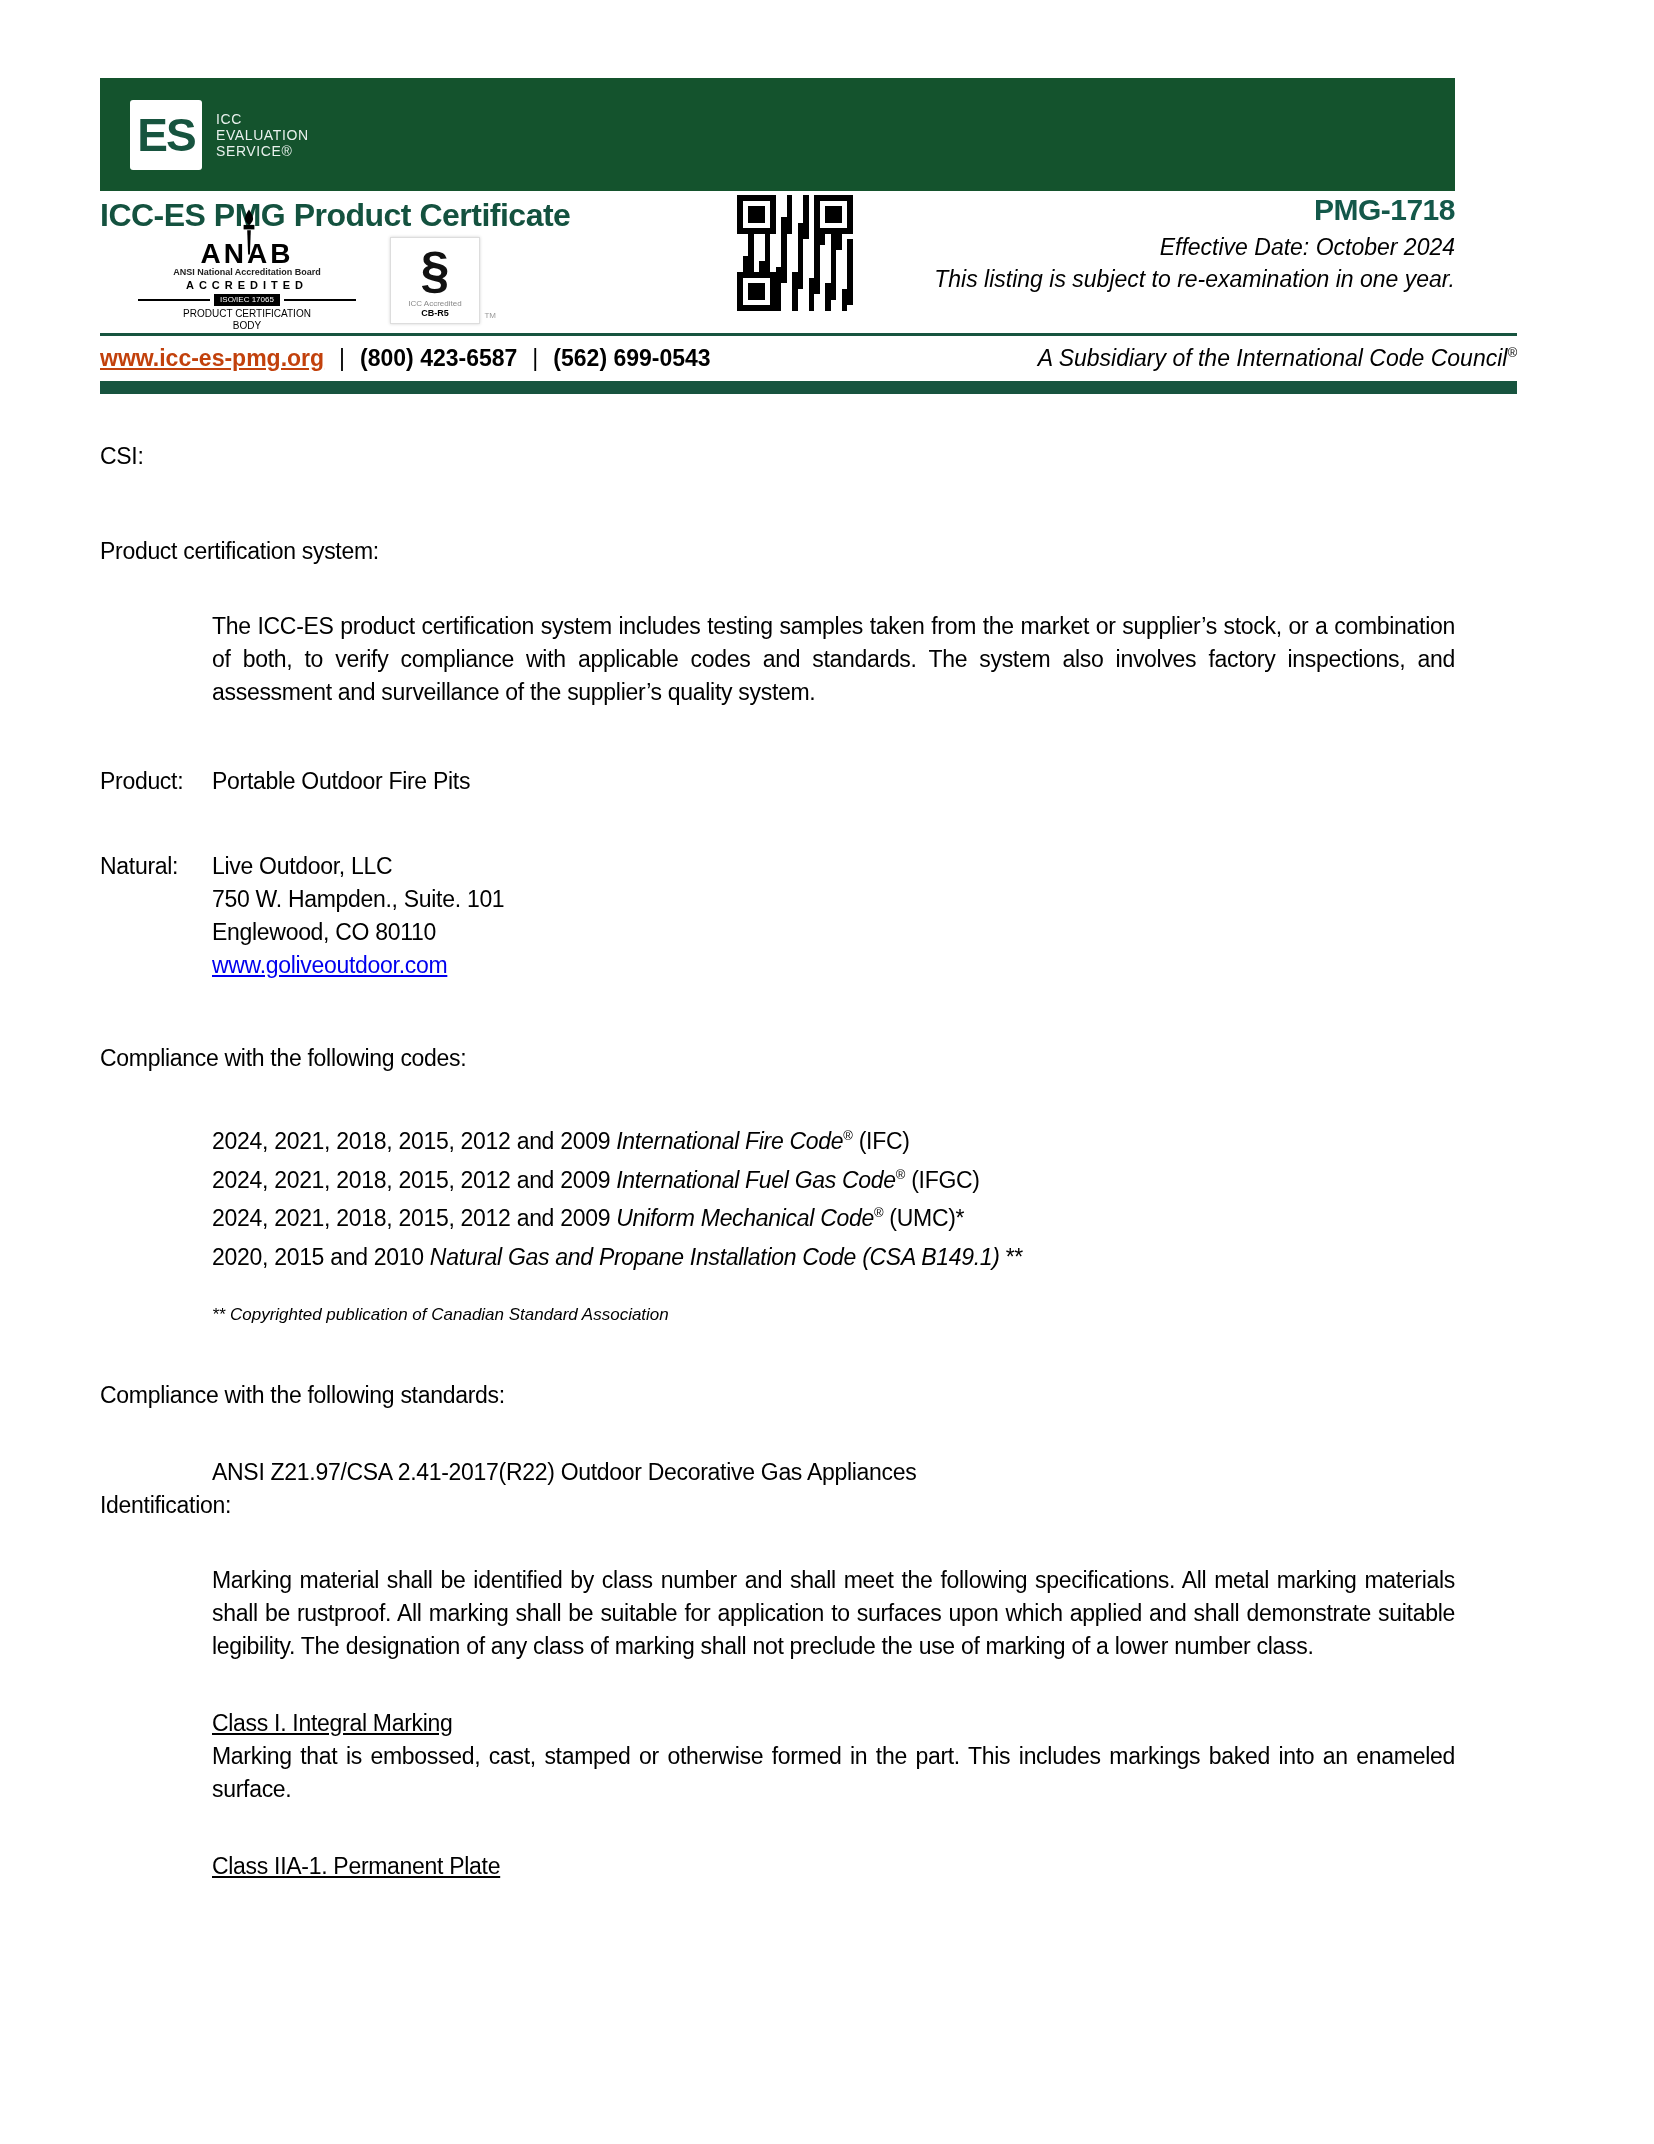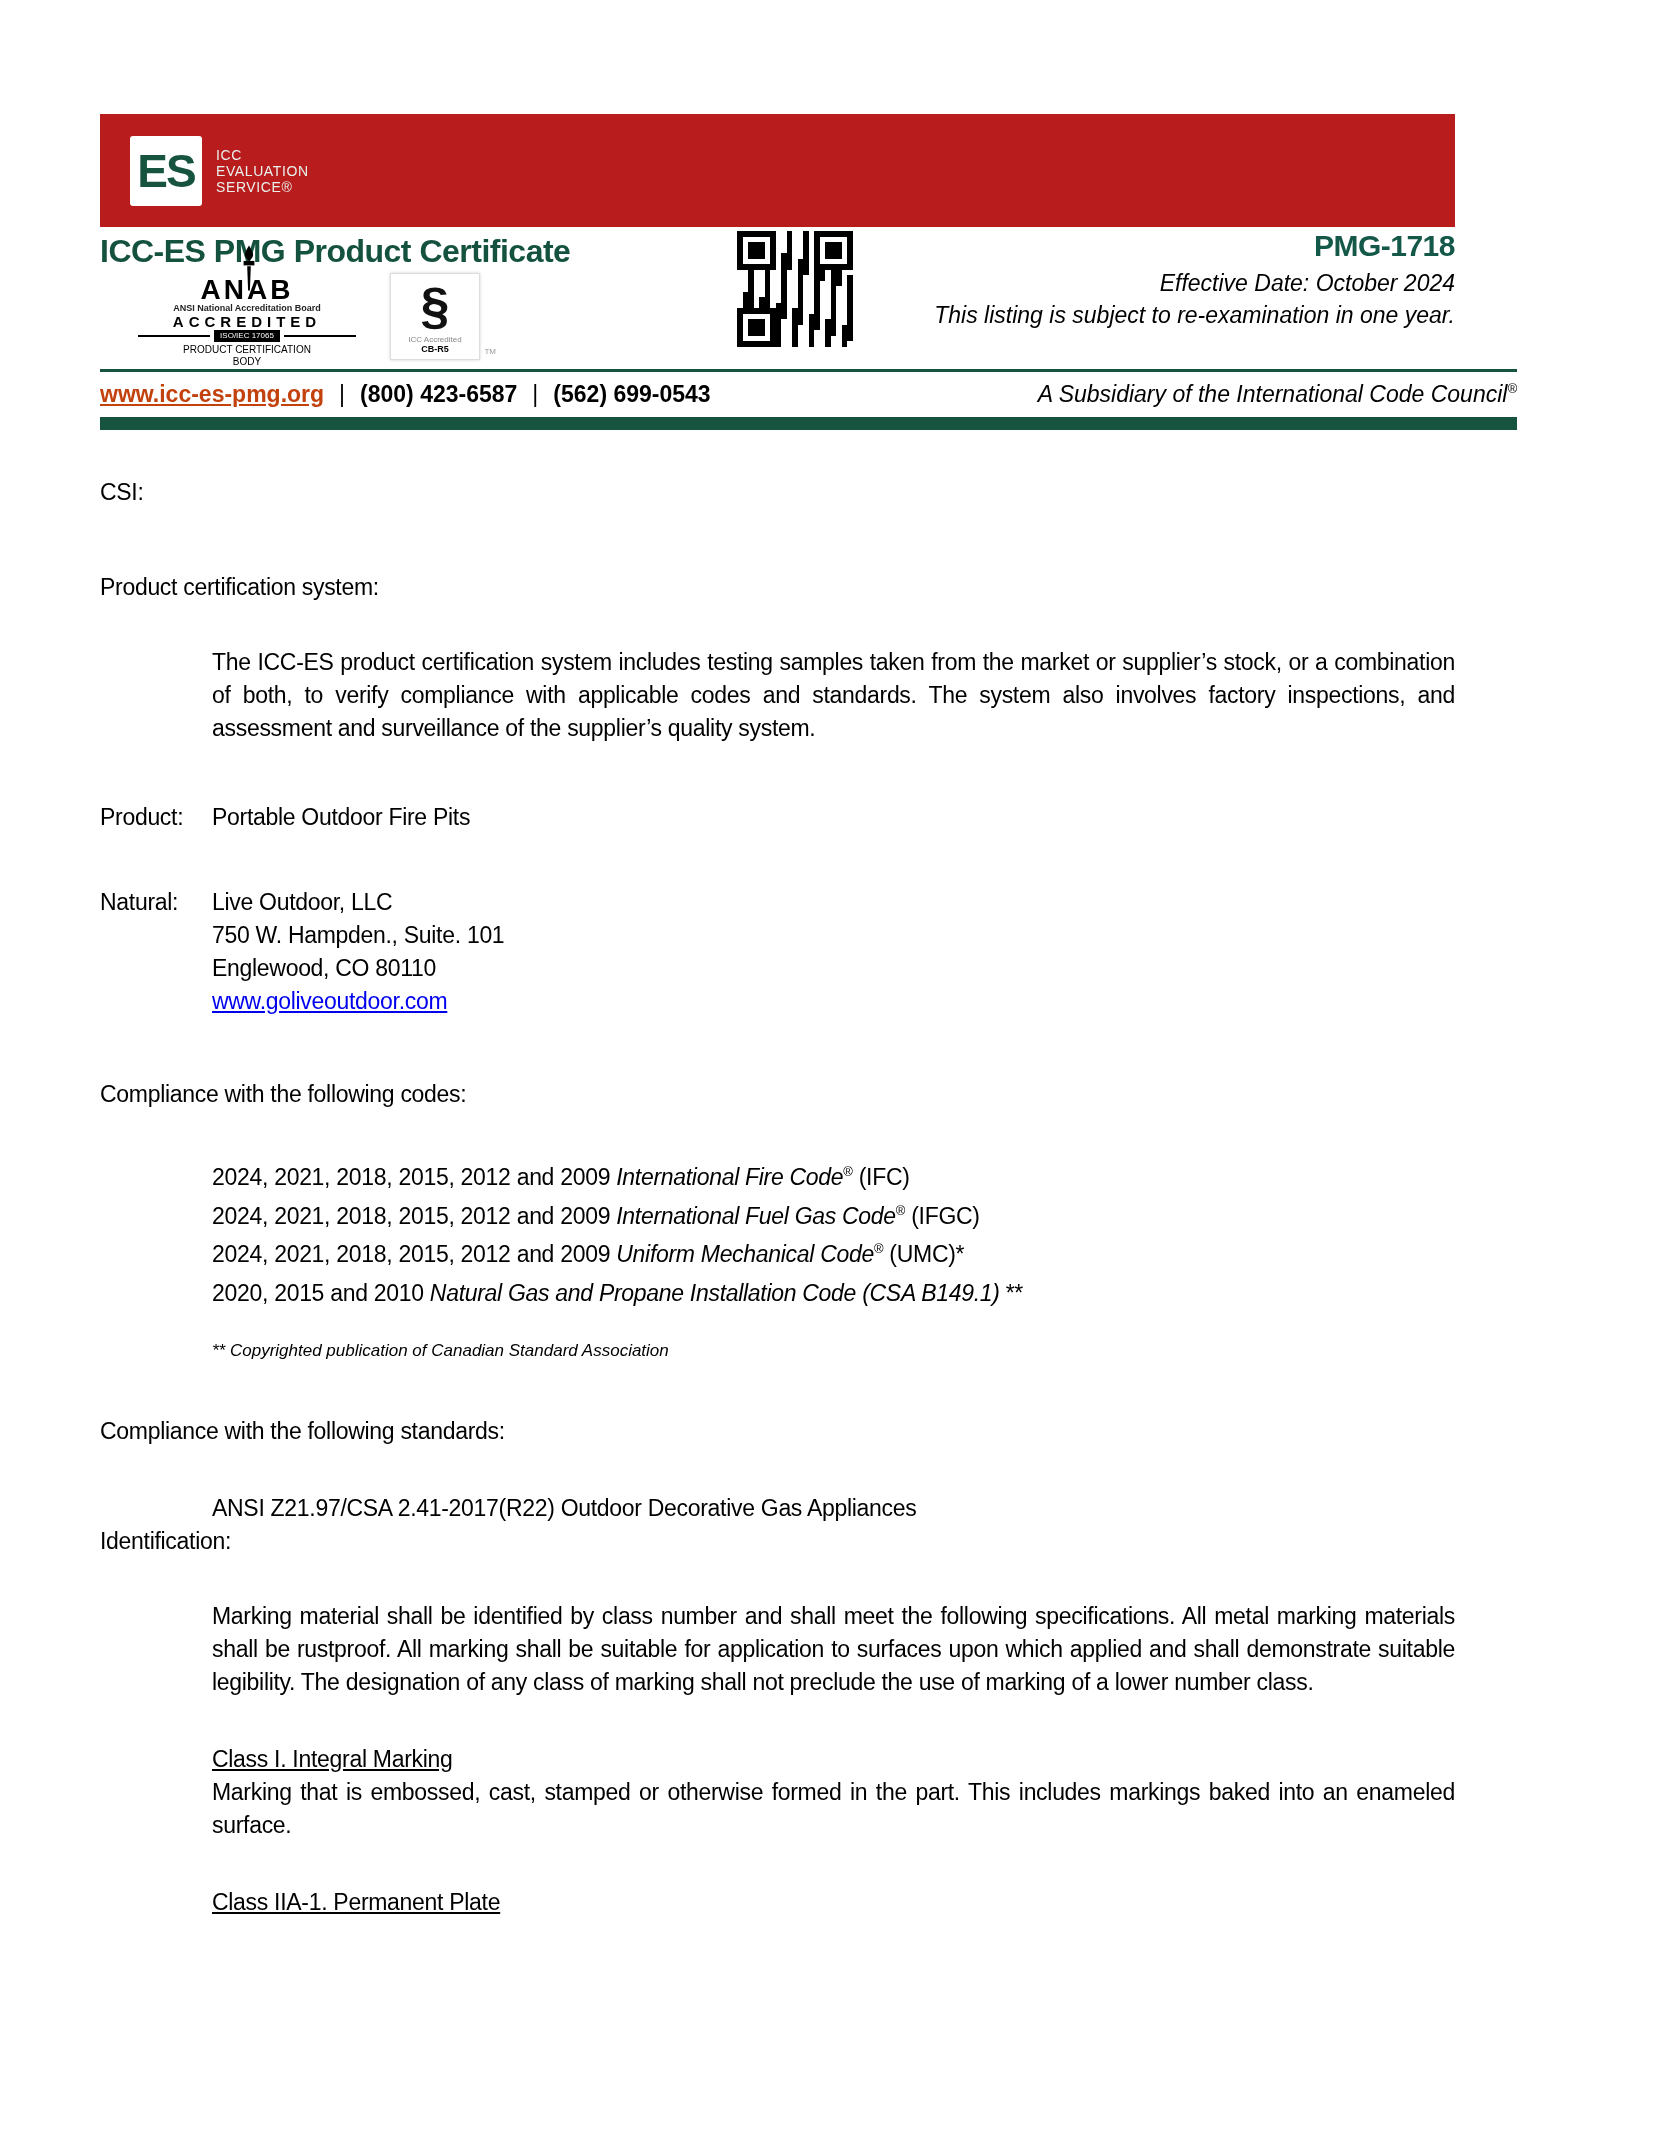--- a/index.html
+++ b/index.html
@@ -1,37 +1,37 @@
 <!DOCTYPE html>
 <html><head>
 <meta charset="utf-8">
 <style>
   html,body{margin:0;padding:0;background:#fff;}
   .page{position:relative;width:1654px;height:2144px;background:#fff;overflow:hidden;
         font-family:"Liberation Sans",sans-serif;color:#000;}
   .content{position:absolute;left:100px;top:0;width:1417px;}
 
   
-  .band{margin-top:114px;width:1355px;height:113px;background:#b91c1c;
+  .band{margin-top:78px;width:1355px;height:113px;background:#14532d;
         display:flex;align-items:center;padding-left:30px;box-sizing:border-box;}
   .es-box{width:72px;height:70px;background:#fff;border-radius:3px;
           display:flex;align-items:center;justify-content:center;}
   .es-box span{color:#17543F;font-weight:bold;font-size:46px;letter-spacing:-2px;}
   .es-caption{margin-left:14px;color:#E9F1ED;font-size:14px;line-height:16px;
               letter-spacing:0.6px;font-weight:500;}
 
   
   .row2{position:relative;height:142px;}
   .cert-title{margin:0;padding-top:6px;font-size:32px;font-weight:bold;color:#14523F;letter-spacing:-0.5px;}
   .logos{display:flex;align-items:flex-start;margin-top:3px;padding-left:38px;position:relative;}
   .anab{position:relative;text-align:center;width:218px;padding-top:4px;}
   .torch-icon{position:absolute;left:102px;top:-30px;width:18px;height:52px;}
   .anab-word{font-size:28px;line-height:26px;font-weight:800;letter-spacing:3px;}
   .anab-board{font-size:9px;line-height:11px;font-weight:bold;color:#222;}
-  .anab-accredited{font-size:15px;line-height:13px;letter-spacing:5px;font-weight:bold;margin-top:1px;}
+  .anab-accredited{font-size:11px;line-height:13px;letter-spacing:5px;font-weight:bold;margin-top:1px;}
   .anab-bar-row{display:flex;align-items:center;gap:4px;margin-top:2px;}
   .hrline{flex:1;height:2px;background:#000;}
   .pill{background:#000;color:#fff;font-size:8px;line-height:10px;padding:1px 6px;white-space:nowrap;}
   .anab-pcb{font-size:10px;line-height:12px;margin-top:2px;}
   .anab-pcb2{font-size:10px;line-height:12px;}
   .swirl-wrap{position:relative;margin-left:34px;}
   .swirl-box{width:80px;padding:4px 4px 5px;border:1px solid #ddd;background:#fff;text-align:center;
              box-shadow:0 0 3px rgba(0,0,0,0.18);}
   .swirl-glyph{font-size:52px;line-height:56px;font-weight:bold;color:#111;}
   .swirl-cap1{font-size:8px;color:#888;margin-top:1px;letter-spacing:0;}

